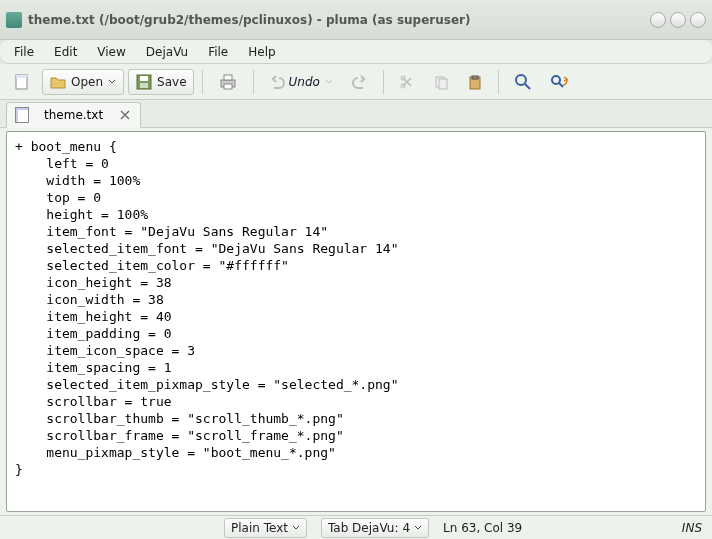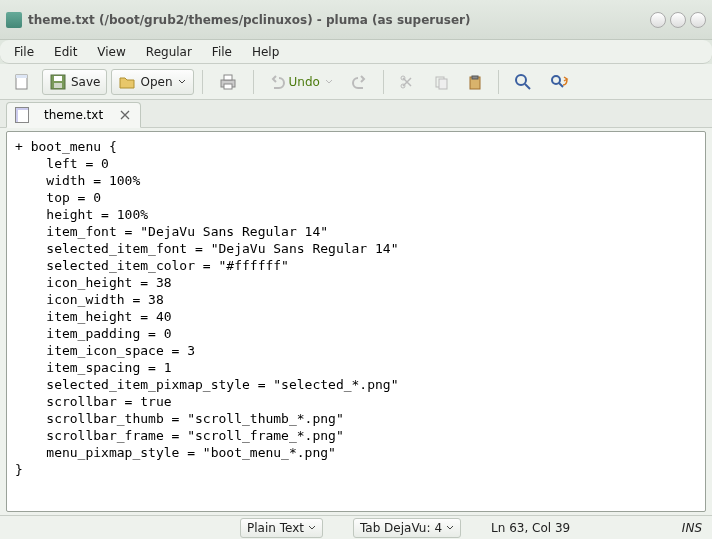--- a/index.html
+++ b/index.html
@@ -66,21 +66,21 @@
     display: flex;
     align-items: center;
     padding: 3px 6px;
     border: 1px solid transparent;
     border-radius: 3px;
     gap: 4px;
     color: #222;
     cursor: default;
   }
   .tbtn.labeled { border: 1px solid #c0c8bf; background: linear-gradient(#fdfdfd,#e8ece7); }
-  .tbtn.disabled { color: #4d7c0f; }
+  .tbtn.disabled { color: #0f172a; font-style: italic; }
   .tbtn svg, .icon-sm svg { display: block; }
   .tb-sep {
     width: 1px; height: 24px;
     background: #c8cec7;
     margin: 0 4px;
   }
   .tb-dropdown-arrow {
     width: 10px; height: 10px;
     display: flex; align-items: center; justify-content: center;
   }
@@ -138,21 +138,21 @@
   }
   .statusbar {
     height: 24px;
     background: #eef2ed;
     border-top: 1px solid #c8cec7;
     display: flex;
     align-items: center;
     padding: 0 10px;
     font-size: 12px;
     color: #222;
-    gap: 30px;
+    gap: 14px;
   }
   .status-spacer { flex: 0 0 200px; }
   .status-drop {
     display: flex; align-items: center; gap: 4px;
     padding: 2px 6px;
     border: 1px solid #c0c8bf;
     background: linear-gradient(#fdfdfd,#e8ece7);
     border-radius: 3px;
   }
   .status-right { margin-left: auto; font-style: italic; }
@@ -165,50 +165,50 @@
   <div class="title-text">theme.txt (/boot/grub2/themes/pclinuxos) - pluma (as superuser)</div>
   <div class="win-btn"></div>
   <div class="win-btn"></div>
   <div class="win-btn"></div>
 </div>
 
 <div class="menubar">
   <div class="menu-item">File</div>
   <div class="menu-item">Edit</div>
   <div class="menu-item">View</div>
-  <div class="menu-item">Regular</div>
+  <div class="menu-item">DejaVu</div>
   <div class="menu-item">File</div>
   <div class="menu-item">Help</div>
 </div>
 
 <div class="toolbar">
   <div class="tbtn">
     <svg width="18" height="18">
         <rect x="3" y="2" width="11" height="14" fill="#fff" stroke="#888"></rect>
         <rect x="3" y="2" width="11" height="3" fill="#dde6f5"></rect>
       </svg>
-  </div>
-  <div class="tbtn labeled">
-    <svg width="18" height="18">
-        <rect x="2" y="2" width="14" height="14" fill="#7a9a5a" stroke="#567040"></rect>
-        <rect x="5" y="3" width="8" height="5" fill="#fff"></rect>
-        <rect x="5" y="10" width="8" height="5" fill="#d0d8c8"></rect>
-      </svg>
-    <span>Save</span>
   </div>
   <div class="tbtn labeled">
     <svg width="18" height="18">
         <path d="M2 5h5l2 2h7v8H2z" fill="#e8c76a" stroke="#b09030"></path>
       </svg>
     <span>Open</span>
     <span class="tb-dropdown-arrow">
       <svg width="8" height="8">
           <path d="M1 2l3 3 3-3" stroke="#444" fill="none"></path>
         </svg>
     </span>
+  </div>
+  <div class="tbtn labeled">
+    <svg width="18" height="18">
+        <rect x="2" y="2" width="14" height="14" fill="#7a9a5a" stroke="#567040"></rect>
+        <rect x="5" y="3" width="8" height="5" fill="#fff"></rect>
+        <rect x="5" y="10" width="8" height="5" fill="#d0d8c8"></rect>
+      </svg>
+    <span>Save</span>
   </div>
   <div class="tb-sep"></div>
   <div class="tbtn">
     <svg width="20" height="20">
         <rect x="3" y="8" width="14" height="7" fill="#ccc" stroke="#888"></rect>
         <rect x="6" y="3" width="8" height="5" fill="#fff" stroke="#888"></rect>
         <rect x="6" y="12" width="8" height="5" fill="#fff" stroke="#888"></rect>
       </svg>
   </div>
   <div class="tb-sep"></div>

